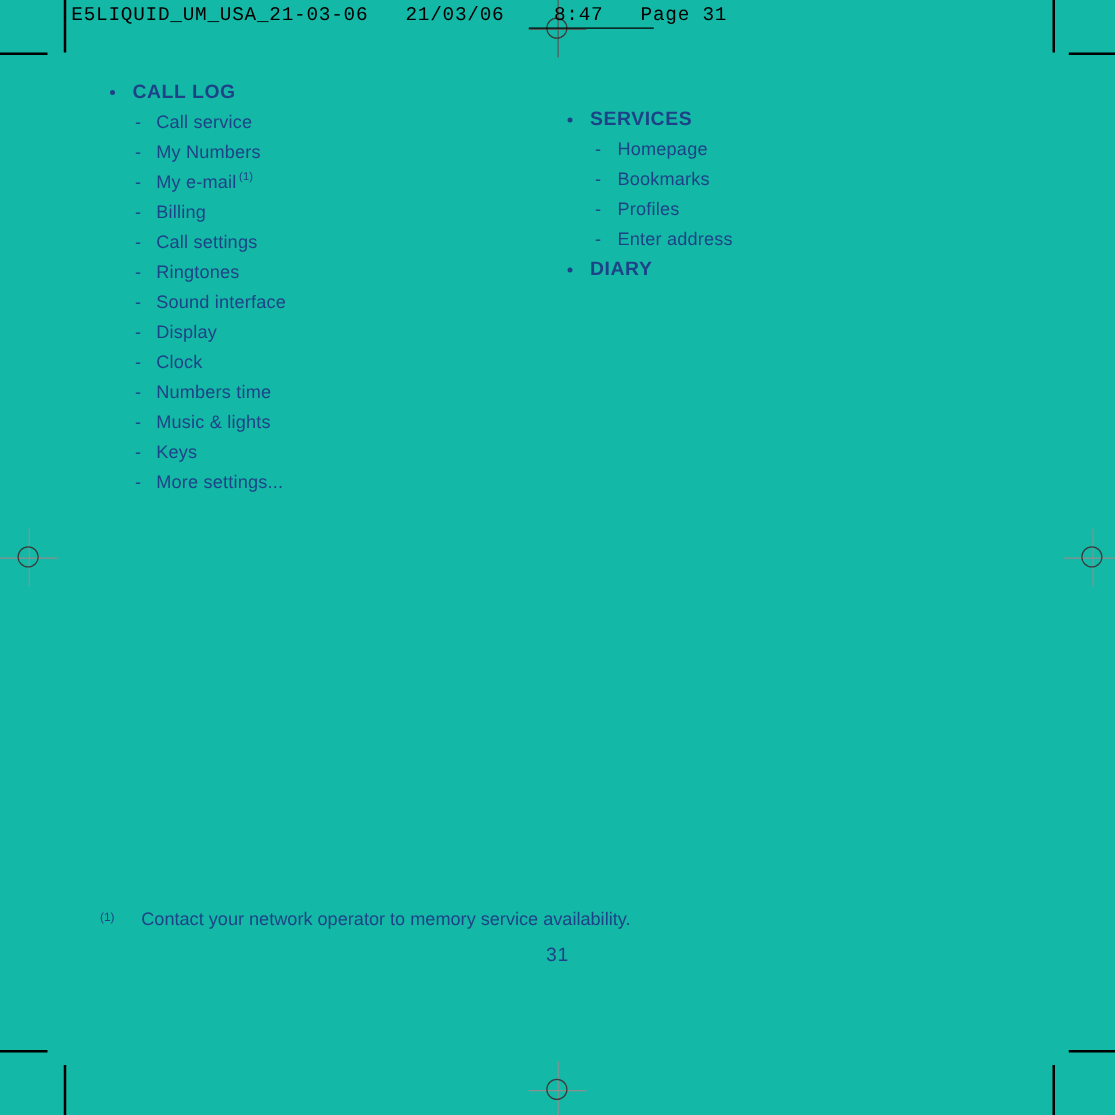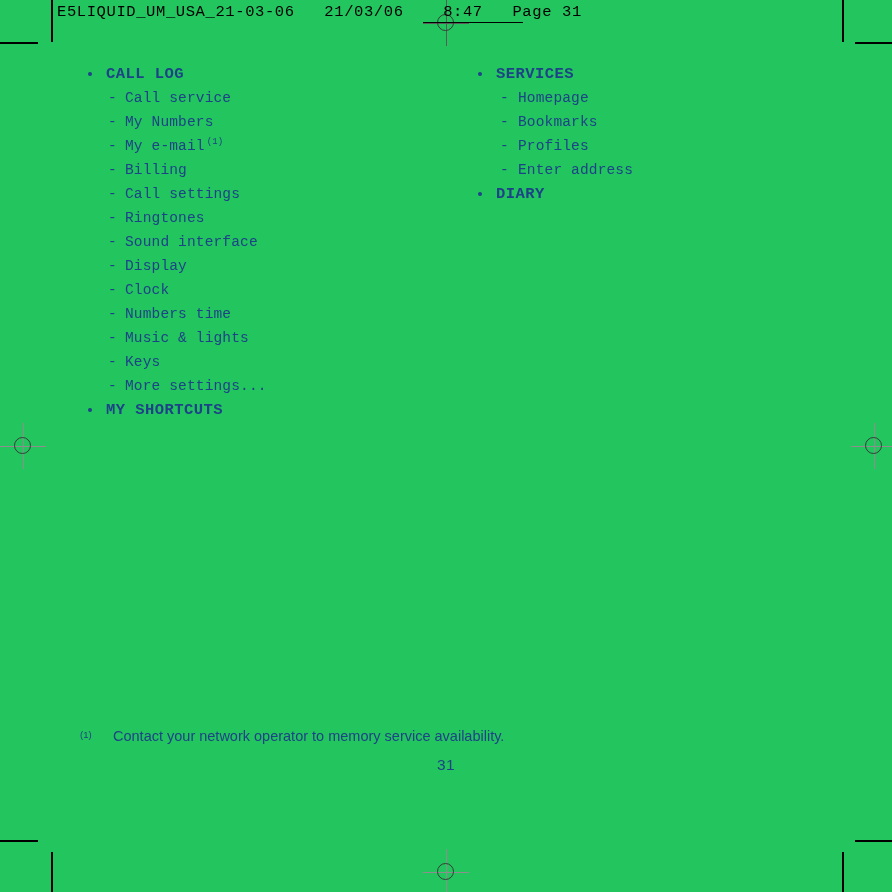--- a/index.html
+++ b/index.html
@@ -5,21 +5,21 @@
 <style>
   html, body {
     margin: 0;
     padding: 0;
     background: #ffffff;
   }
   #page {
     position: relative;
     width: 892px;
     height: 892px;
-    background: #22c55e;
+    background: #14b8a6;
     overflow: hidden;
     font-family: "Liberation Sans", sans-serif;
   }
 
   
   .crop {
     position: absolute;
     background: #000000;
   }
   .crop.v { width: 1.5px; }
@@ -84,27 +84,26 @@
     position: absolute;
     left: 0;
     top: 62px;
     width: 892px;
   }
   .col {
     position: absolute;
     top: 0;
   }
   #col-left  { left: 80px;  width: 340px; }
-  #col-right { left: 470px; width: 340px; }
+  #col-right { left: 446px; width: 340px; margin-top: 22px; }
 
   ul.lvl1 {
     list-style: none;
     margin: 0;
     padding: 0;
-    font-family: Liberation Mono, monospace;
   }
   li.head {
     position: relative;
     padding-left: 26px;
     font-size: 15.5px;
     font-weight: bold;
     color: #1e4287;
     letter-spacing: 0.45px;
     line-height: 24px;
     height: 24px;
@@ -294,24 +293,20 @@
               <span class="dash">-</span>
               <span>Keys</span>
             </li>
             <li class="sub">
               <span class="dash">-</span>
               <span>More settings...</span>
             </li>
           </ul>
         </li>
 
-        <li class="head">
-          <span class="bullet"></span>
-          <span>MY SHORTCUTS</span>
-        </li>
 
       </ul>
     </div>
 
     <div class="col" id="col-right">
       <ul class="lvl1">
 
         <li class="head">
           <span class="bullet"></span>
           <span>SERVICES</span>

